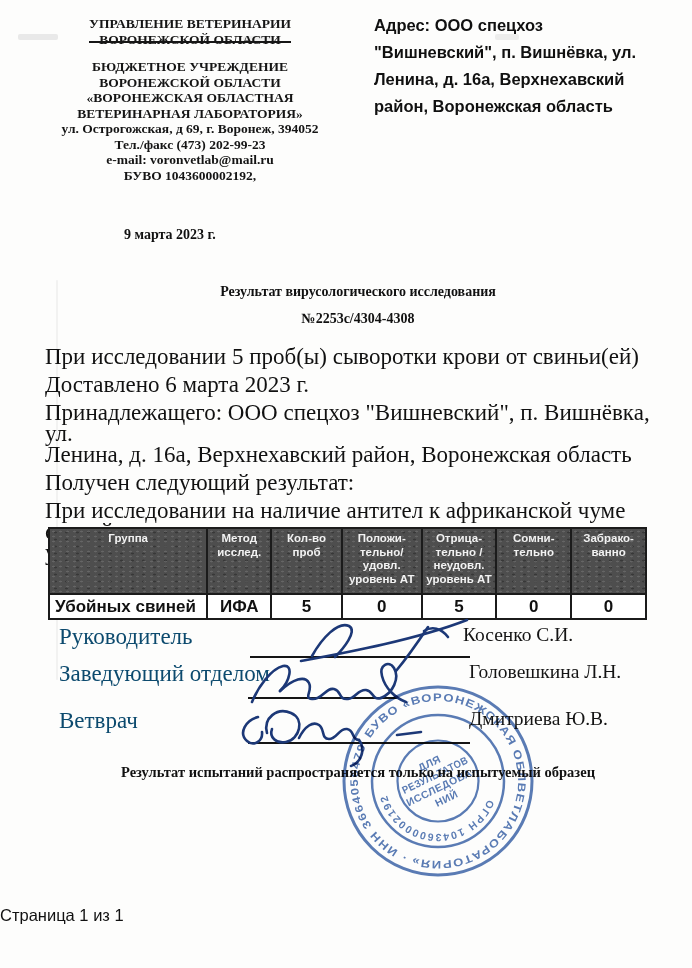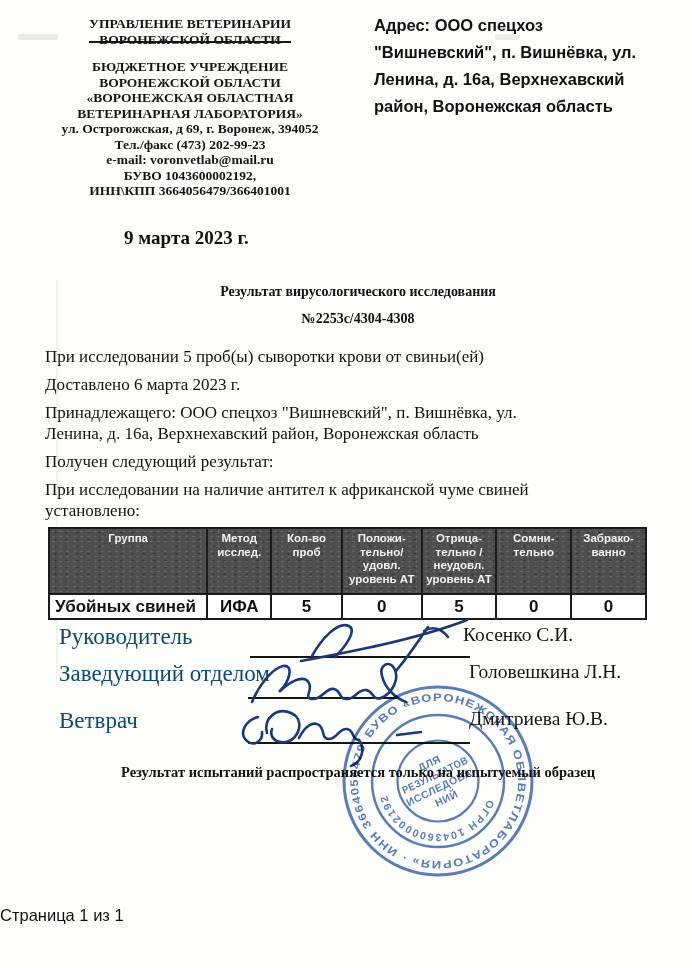--- a/index.html
+++ b/index.html
@@ -14,25 +14,25 @@
   .lh-left{left:50px;top:16px;width:280px;text-align:center;
     font-weight:bold;font-size:13.5px;line-height:15.5px;color:#151515;}
   .lh-left .gap{height:12px;}
   .strike{position:relative;display:inline-block;}
   .strike::after{content:"";position:absolute;left:-10px;right:-10px;top:60%;height:2px;background:#161616;}
   .pre{white-space:pre-line;}
   .lh-right{left:374px;top:12px;width:276px;
     font-family:"Liberation Sans","DejaVu Sans",sans-serif;
     font-weight:bold;font-size:16.5px;line-height:27px;color:#101010;white-space:pre-line;}
   .kome{left:374px;top:195px;font-weight:bold;font-size:19px;}
-  .doc-date{left:124px;top:227px;font-weight:bold;font-size:19px;}
+  .doc-date{left:124px;top:227px;font-weight:bold;font-size:14px;}
   
   .title{left:0;top:278px;width:100%;text-align:center;font-weight:bold;font-size:14px;line-height:27px;}
   
-  .body-text{left:45px;top:346px;width:606px;font-size:17px;line-height:21px;}
+  .body-text{left:45px;top:346px;width:606px;font-size:23px;line-height:21px;}
   .body-text p{margin:0 0 7px 0;white-space:pre-line;}
   
   .res-table{left:48px;top:527px;width:599px;border-collapse:collapse;
     font-family:"Liberation Sans","DejaVu Sans",sans-serif;}
   .res-table td{border:2px solid #1b1b1b;}
   .res-table .hd{
     height:60px;vertical-align:top;text-align:center;
     color:#f2f2f2;font-weight:bold;font-size:11.5px;line-height:13.5px;
     padding-top:3px;white-space:pre-line;
     background-color:#4e4e4e;
@@ -71,21 +71,20 @@
     <div><span class="strike">ВОРОНЕЖСКОЙ ОБЛАСТИ</span></div>
     <div class="gap"></div>
     <div class="pre">БЮДЖЕТНОЕ УЧРЕЖДЕНИЕ
 ВОРОНЕЖСКОЙ ОБЛАСТИ
 «ВОРОНЕЖСКАЯ ОБЛАСТНАЯ
 ВЕТЕРИНАРНАЯ ЛАБОРАТОРИЯ»</div>
     <div>ул. Острогожская, д 69, г. Воронеж, 394052</div>
     <div>Тел./факс  (473) 202-99-23</div>
     <div>e-mail: voronvetlab@mail.ru</div>
     <div>БУВО 1043600002192,</div>
-    <div>ИНН\КПП 3664056479/366401001</div>
   </div>
 
   <div class="abs lh-right">Адрес: ООО спецхоз
 "Вишневский", п. Вишнёвка, ул.
 Ленина, д. 16а, Верхнехавский
 район, Воронежская область</div>
 
   <div class="abs doc-date">9 марта 2023 г.</div>
 
   <div class="abs title">

